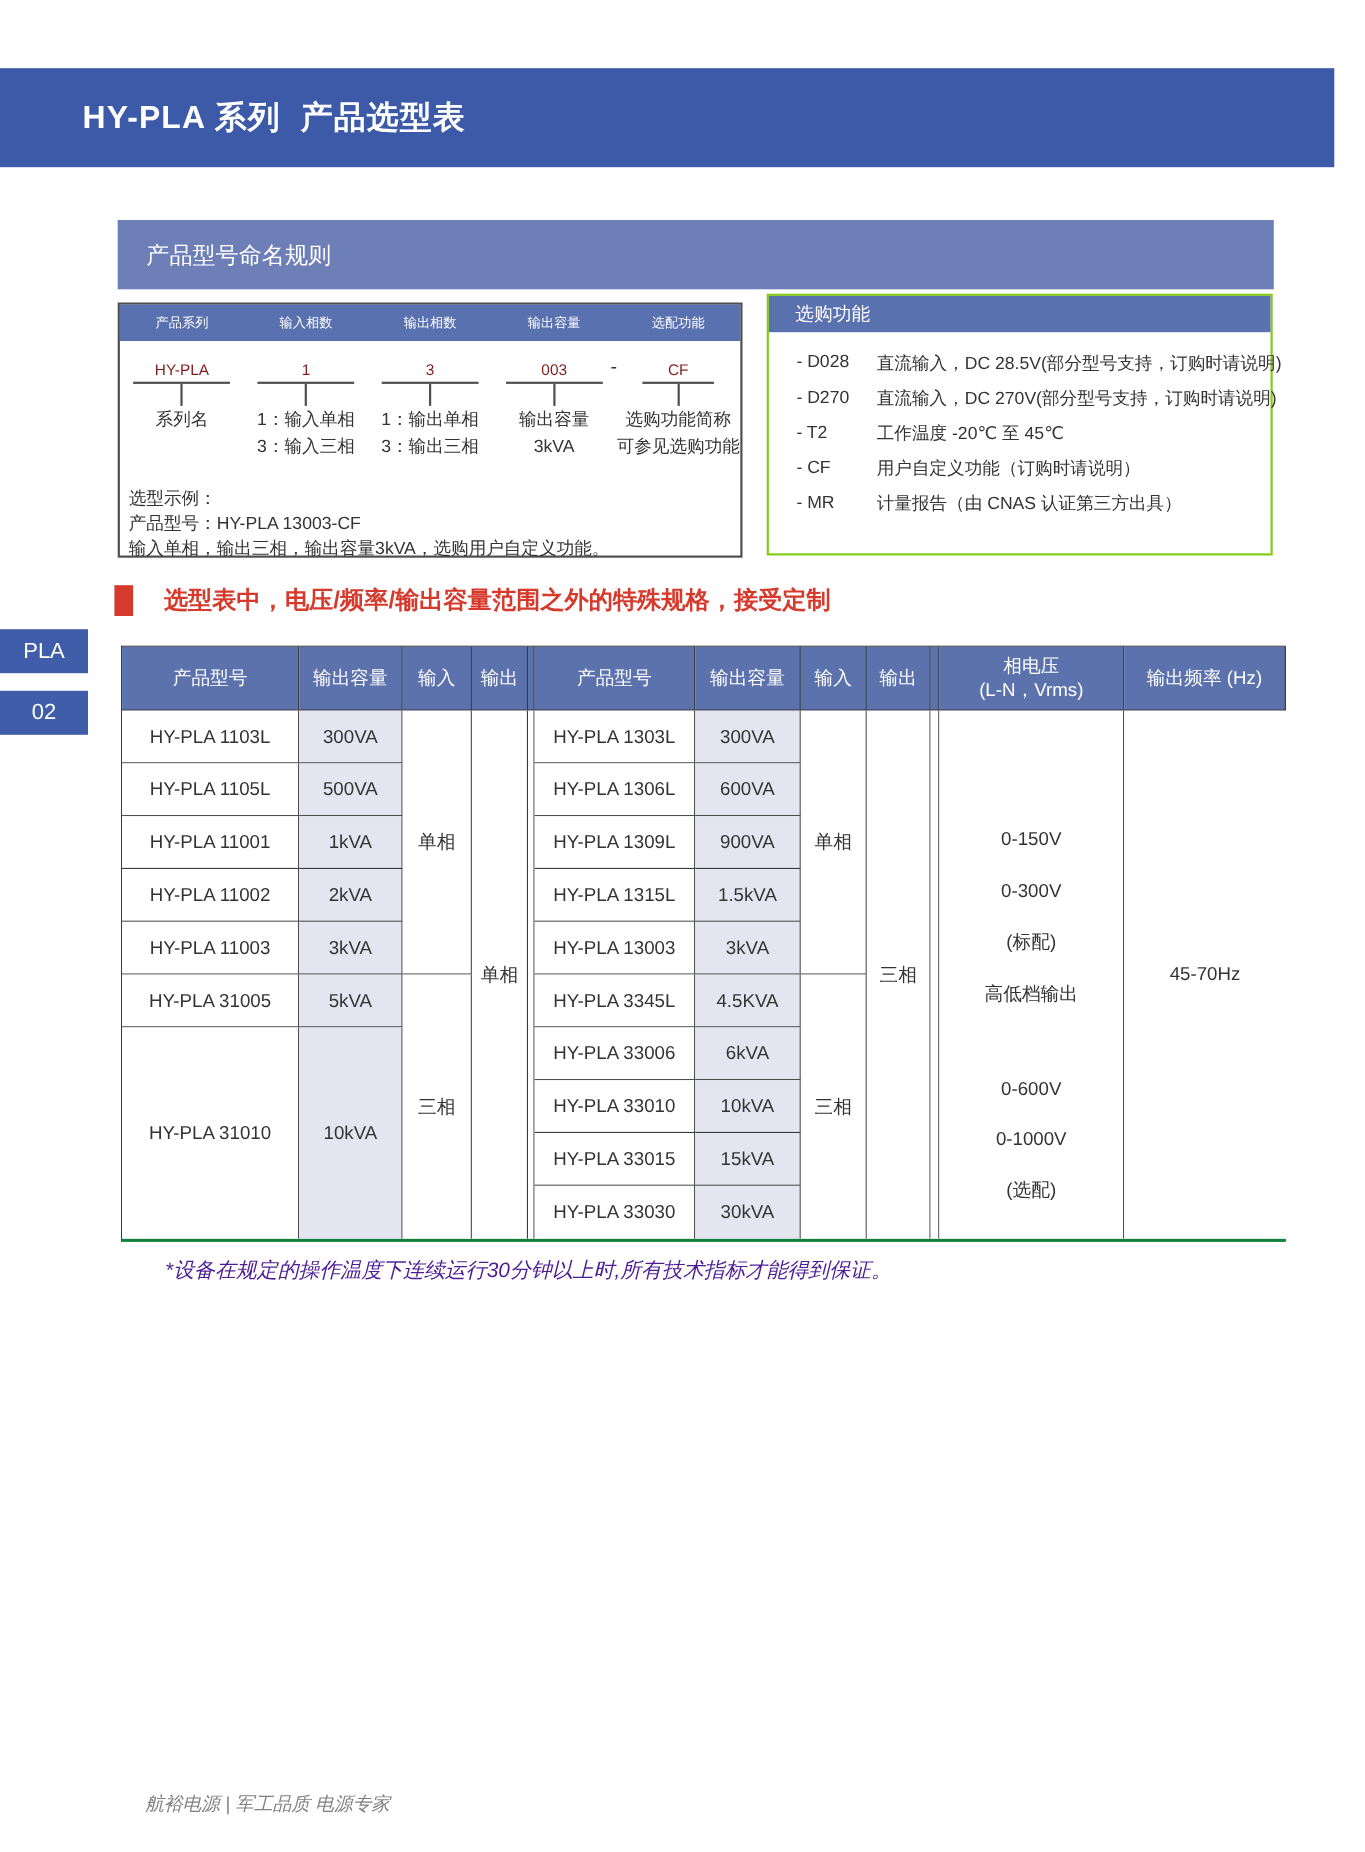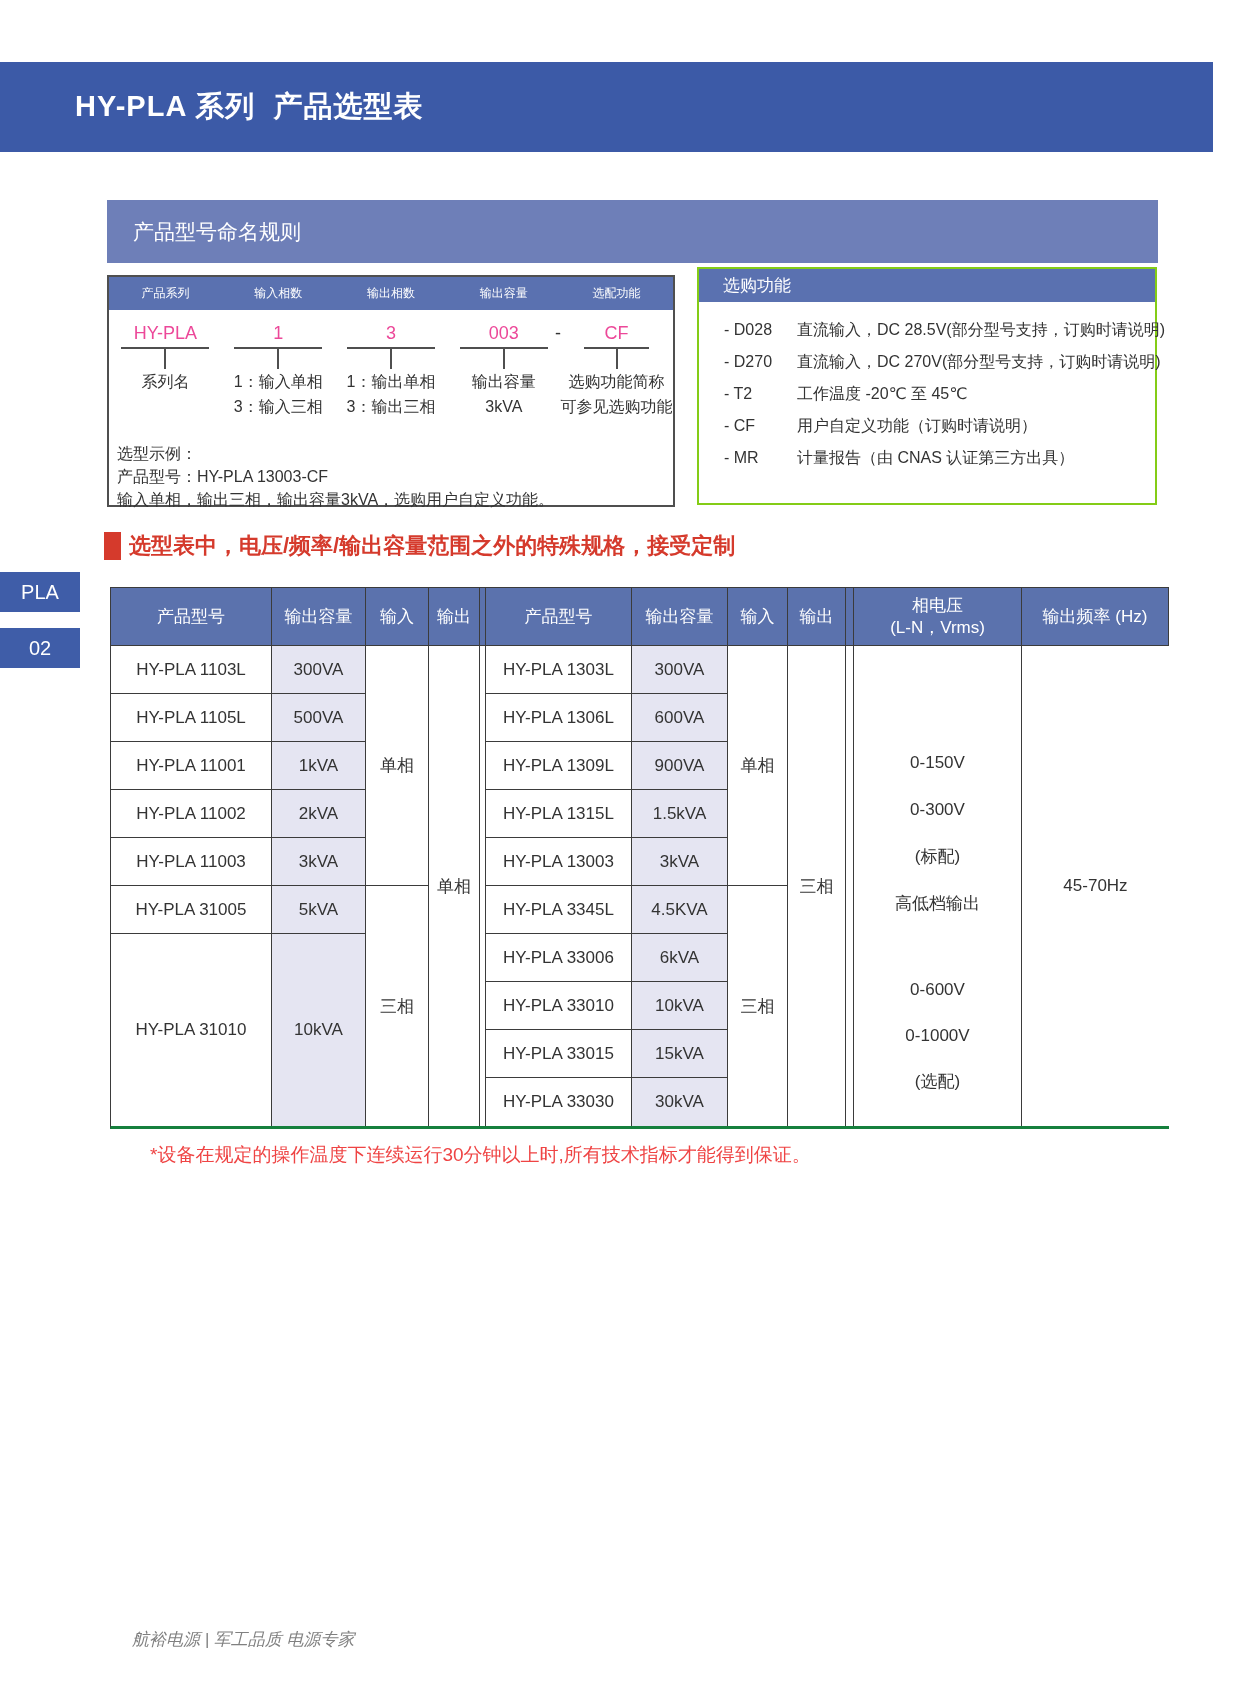--- a/index.html
+++ b/index.html
@@ -46,21 +46,21 @@
     height:33px; background:#5a71b0; color:#fff; font-size:12px;
     display:flex;
   }
   .naming-head > div {
     flex:1; display:flex; align-items:center; justify-content:center;
   }
   .naming-diagram {
     position:relative; height:128px; display:flex;
   }
   .ncol { flex:1; display:flex; flex-direction:column; align-items:center; padding-top:8px; }
-  .nval { height:26px; font-size:18px; color:#ec4899; display:flex; align-items:flex-end; }
+  .nval { height:26px; font-size:14px; color:#7f1d1d; display:flex; align-items:flex-end; }
   .nline { width:78%; border-bottom:2px solid #4f4f4f; margin-top:3px; }
   .nline.short { width:58%; }
   .ntick { width:2px; height:20px; background:#4f4f4f; }
   .ndesc { font-size:16px; color:#333; line-height:25px; text-align:center; white-space:nowrap; }
   .ndash {
     position:absolute; left:446px; top:8px; height:26px;
     font-size:18px; color:#333; display:flex; align-items:flex-end;
   }
   .naming-example {
     padding:4px 0 0 8px; font-size:16px; color:#333; line-height:23px; white-space:nowrap;
@@ -80,21 +80,21 @@
   .opt-code { width:73px; flex:none; }
   .opt-desc { white-space:nowrap; }
 
   
   .custom-note {
     position:absolute; left:104px; top:531px; height:30px;
     display:flex; align-items:center;
   }
   .red-square { width:17px; height:28px; background:#d53a2c; flex:none; }
   .custom-note .txt {
-    color:#d53a2c; font-size:22px; font-weight:bold; margin-left:8px; white-space:nowrap;
+    color:#d53a2c; font-size:22px; font-weight:bold; margin-left:28px; white-space:nowrap;
   }
 
   
   .sel-table {
     position:absolute; left:110px; top:587px;
     display:grid;
     grid-template-columns:161px 94px 63px 51px 6px 146px 96px 60px 58px 8px 168px 147px;
     grid-template-rows:58px repeat(10, 48px);
     border-left:1px solid #3b3b3b;
     border-top:1px solid #3b3b3b;
@@ -114,21 +114,21 @@
   .h2l { line-height:22px; }
   .voltage-cell {
     flex-direction:column; justify-content:flex-start; padding-top:93px; line-height:47px;
   }
   .voltage-cell .vgap { height:40px; }
   .voltage-cell .vgrp2 { line-height:46px; }
 
   
   .footnote {
     position:absolute; left:150px; top:1142px;
-    font-size:19px; color:#ef4444; white-space:nowrap;
+    font-size:19px; color:#4c1d95; white-space:nowrap;font-style:italic;
   }
   .page-footer {
     position:absolute; left:132px; top:1628px;
     font-size:17px; color:#808080; white-space:nowrap;font-style:italic;
   }
 </style>
 </head>
 <body>
 
 <div class="banner">

